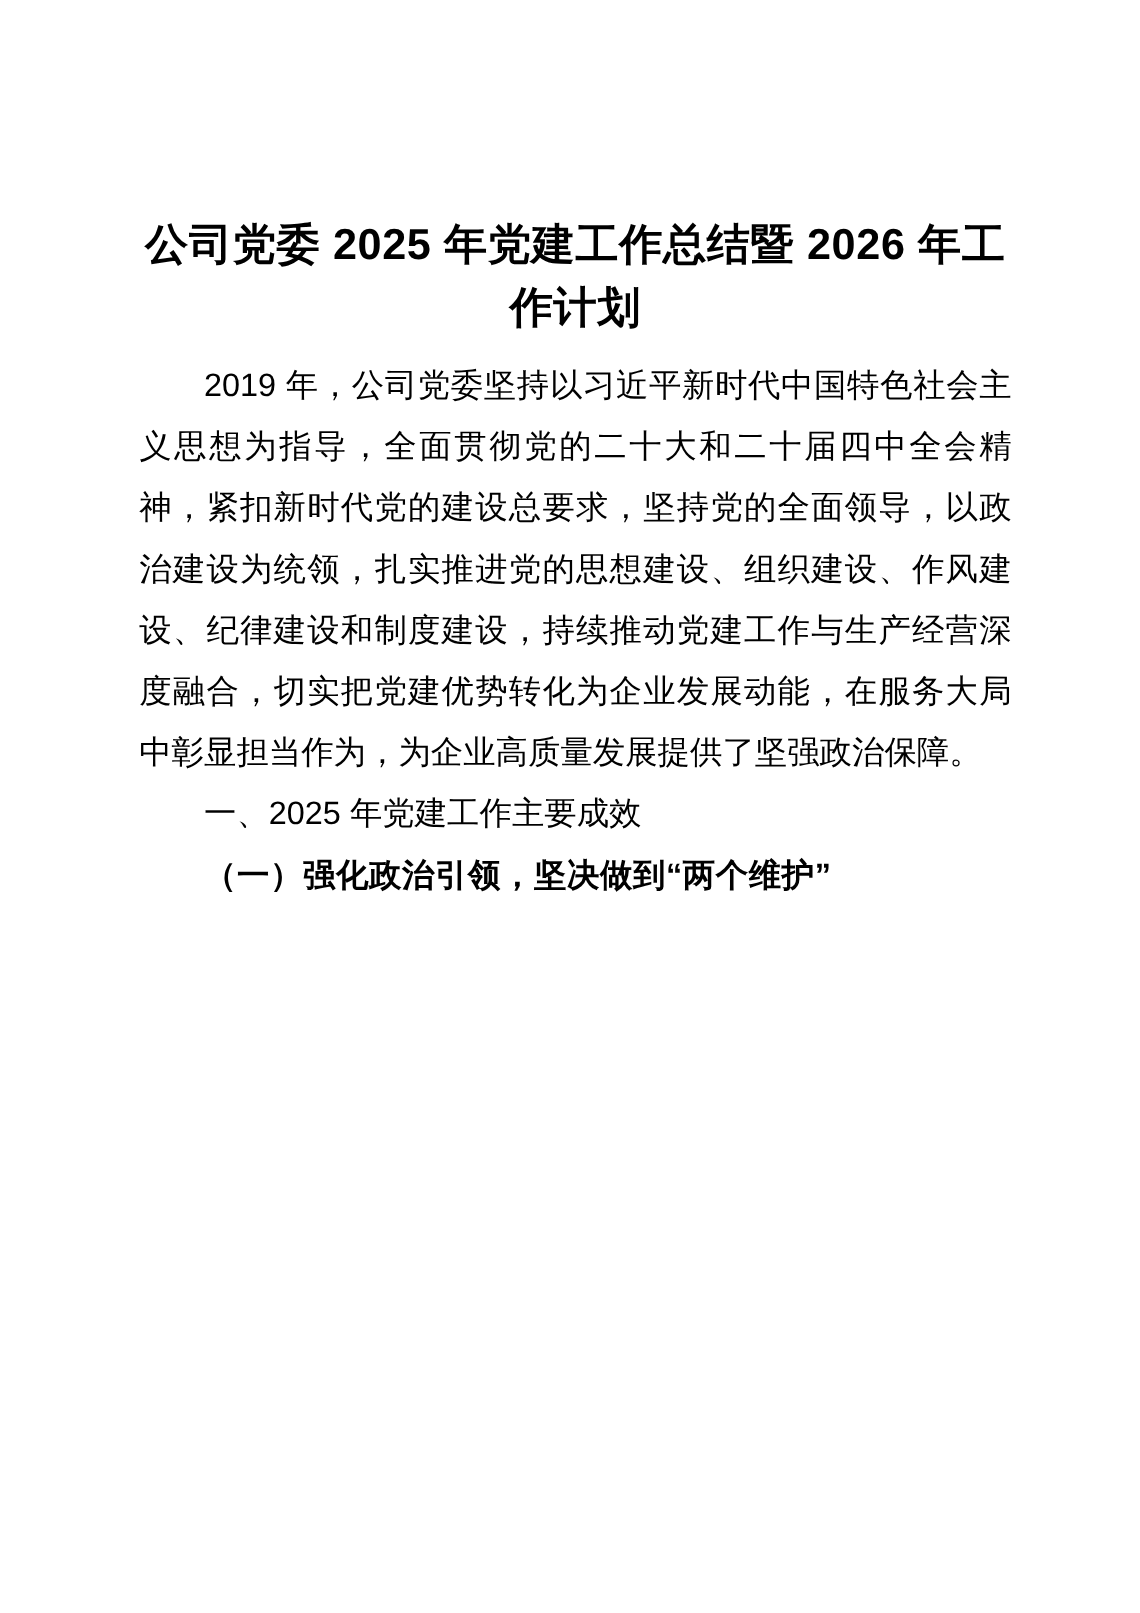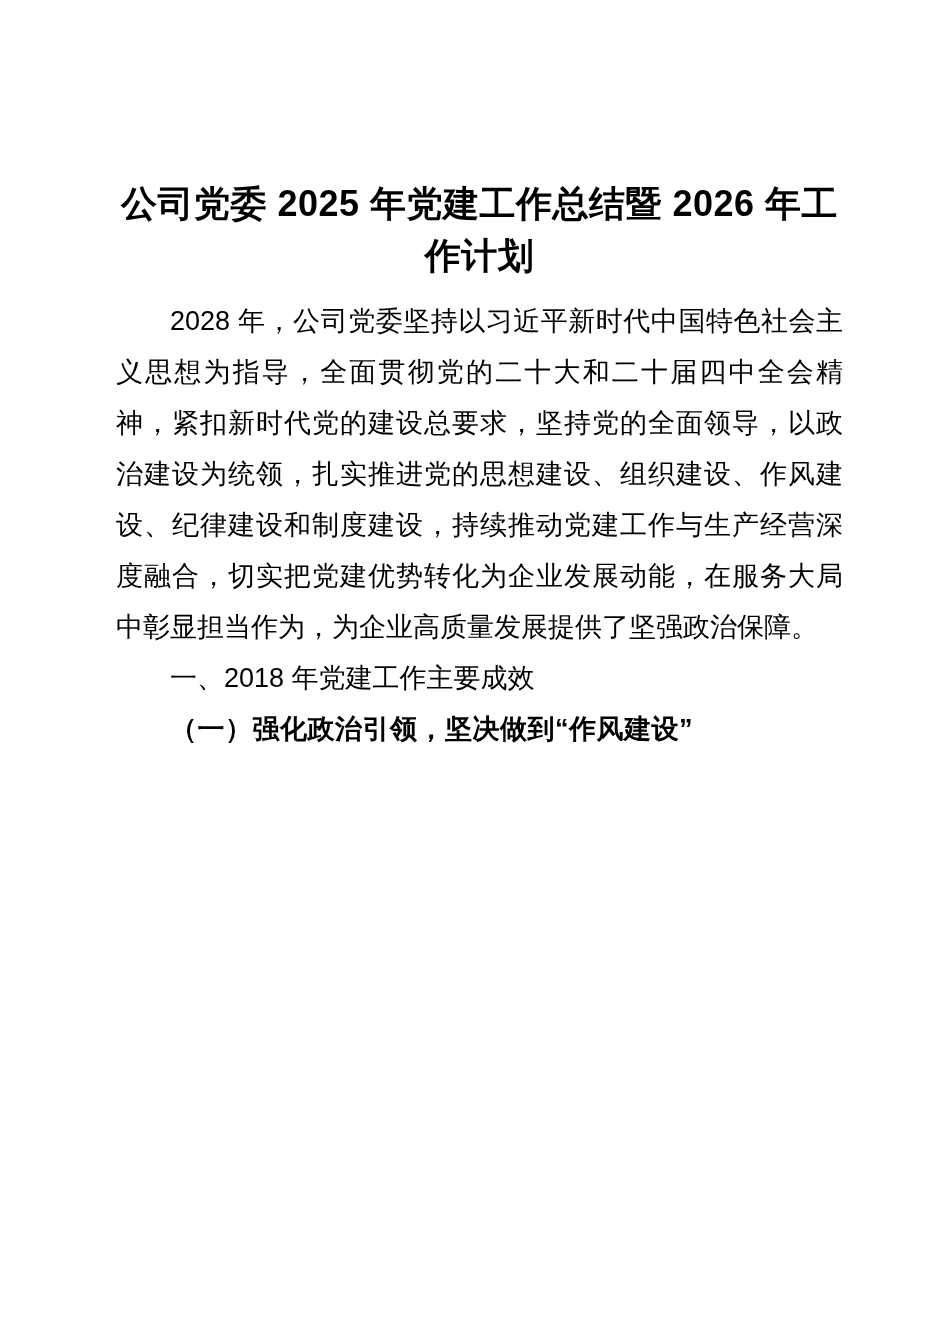--- a/index.html
+++ b/index.html
@@ -54,19 +54,19 @@
     text-align: left;
     letter-spacing: 0.5px;
   }
 </style>
 </head>
 <body>
 
 <div class="page">
   <h1 class="doc-title">公司党委 2025 年党建工作总结暨 2026 年工作计划</h1>
 
-  <p class="para">2028 年，公司党委坚持以习近平新时代中国特色社会主义思想为指导，全面贯彻党的二十大和二十届四中全会精神，紧扣新时代党的建设总要求，坚持党的全面领导，以政治建设为统领，扎实推进党的思想建设、组织建设、作风建设、纪律建设和制度建设，持续推动党建工作与生产经营深度融合，切实把党建优势转化为企业发展动能，在服务大局中彰显担当作为，为企业高质量发展提供了坚强政治保障。</p>
+  <p class="para">2019 年，公司党委坚持以习近平新时代中国特色社会主义思想为指导，全面贯彻党的二十大和二十届四中全会精神，紧扣新时代党的建设总要求，坚持党的全面领导，以政治建设为统领，扎实推进党的思想建设、组织建设、作风建设、纪律建设和制度建设，持续推动党建工作与生产经营深度融合，切实把党建优势转化为企业发展动能，在服务大局中彰显担当作为，为企业高质量发展提供了坚强政治保障。</p>
 
-  <h2 class="heading-l1">一、2018 年党建工作主要成效</h2>
+  <h2 class="heading-l1">一、2025 年党建工作主要成效</h2>
 
-  <h3 class="heading-l2">（一）强化政治引领，坚决做到“作风建设”</h3>
+  <h3 class="heading-l2">（一）强化政治引领，坚决做到“两个维护”</h3>
 
 </div>
 
 </body></html>

